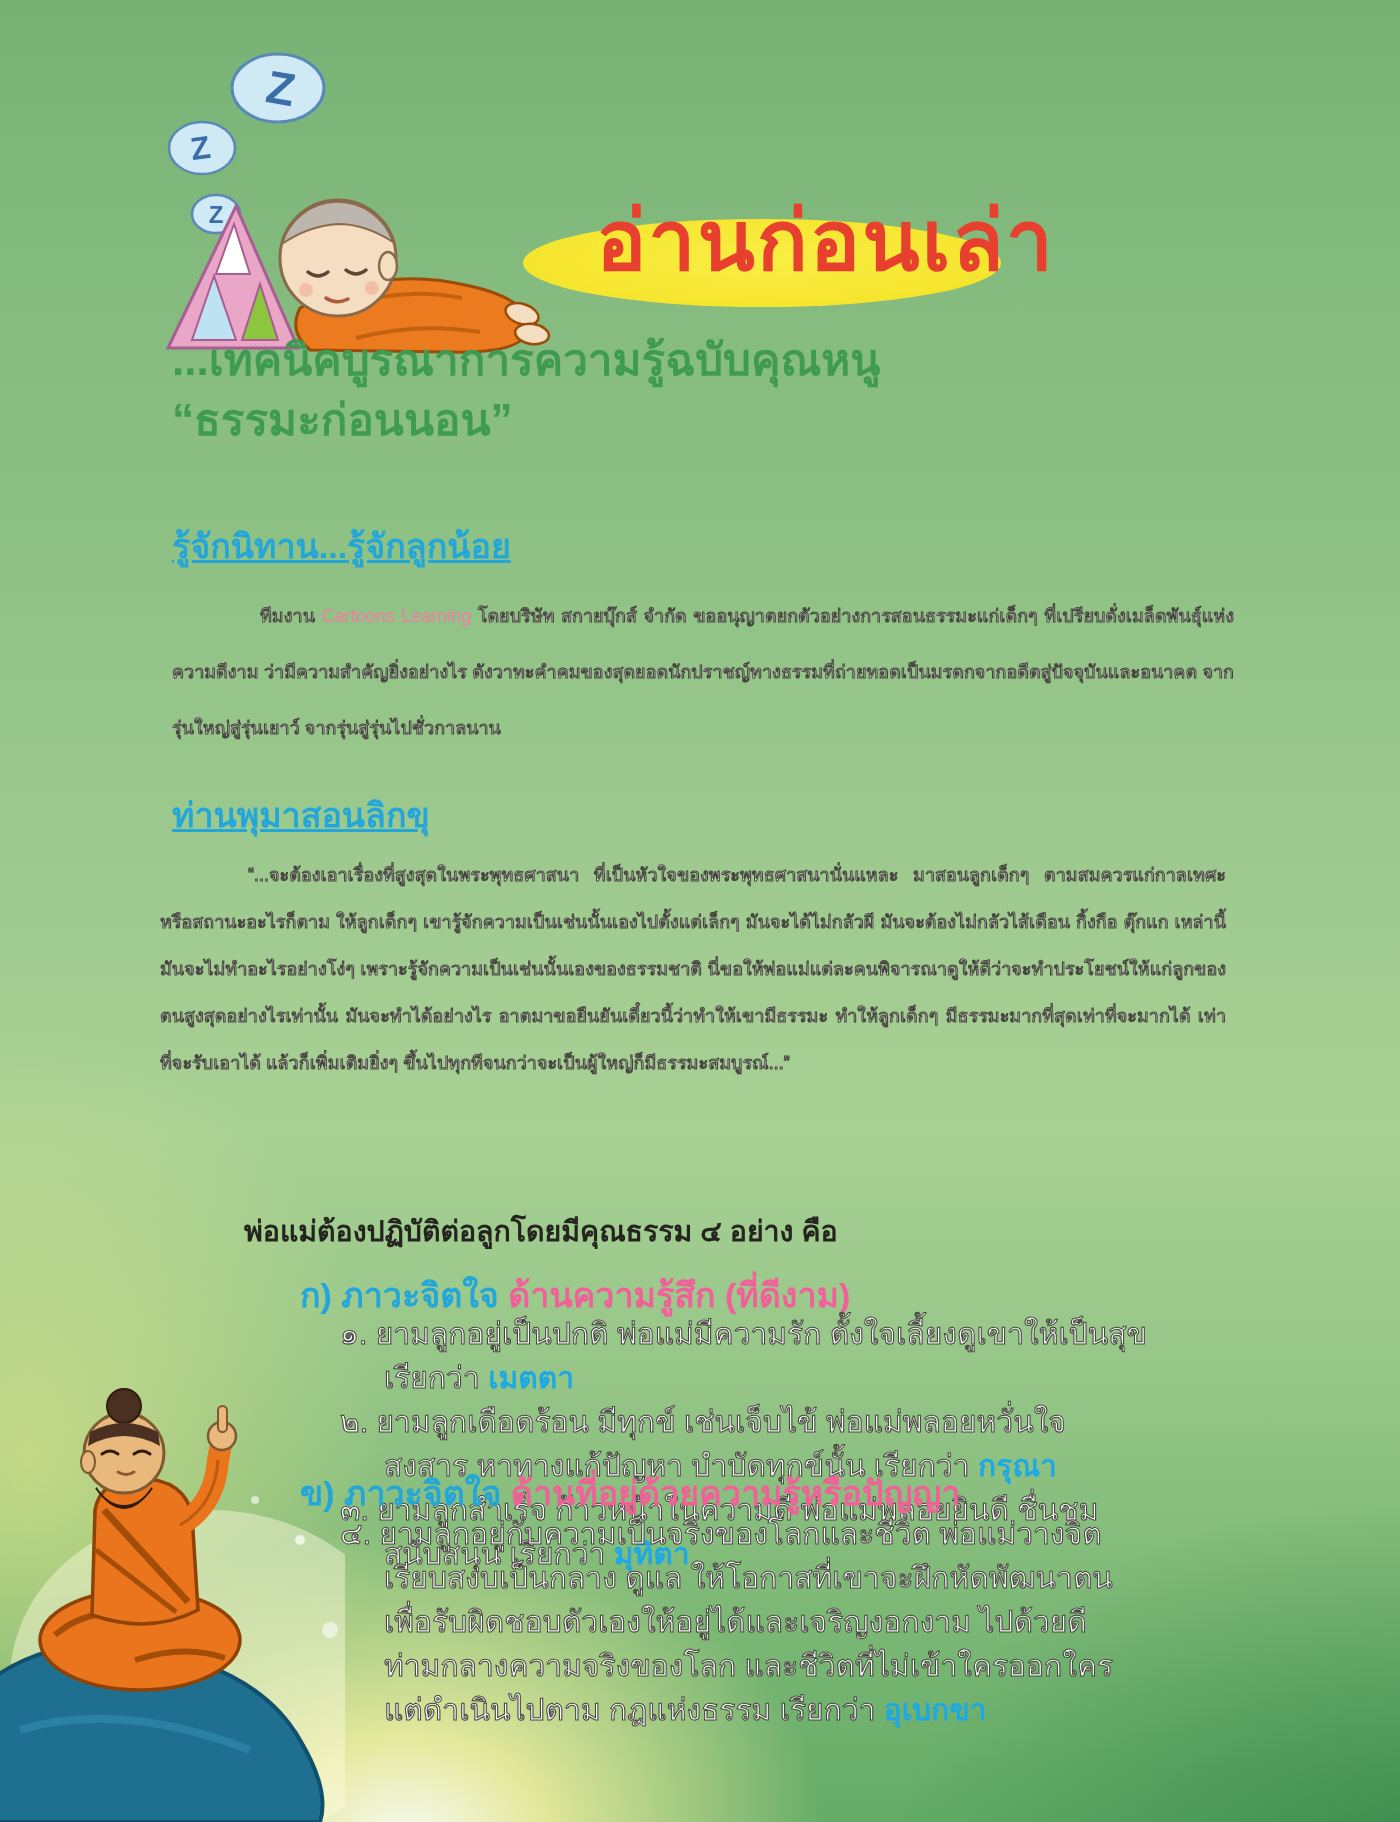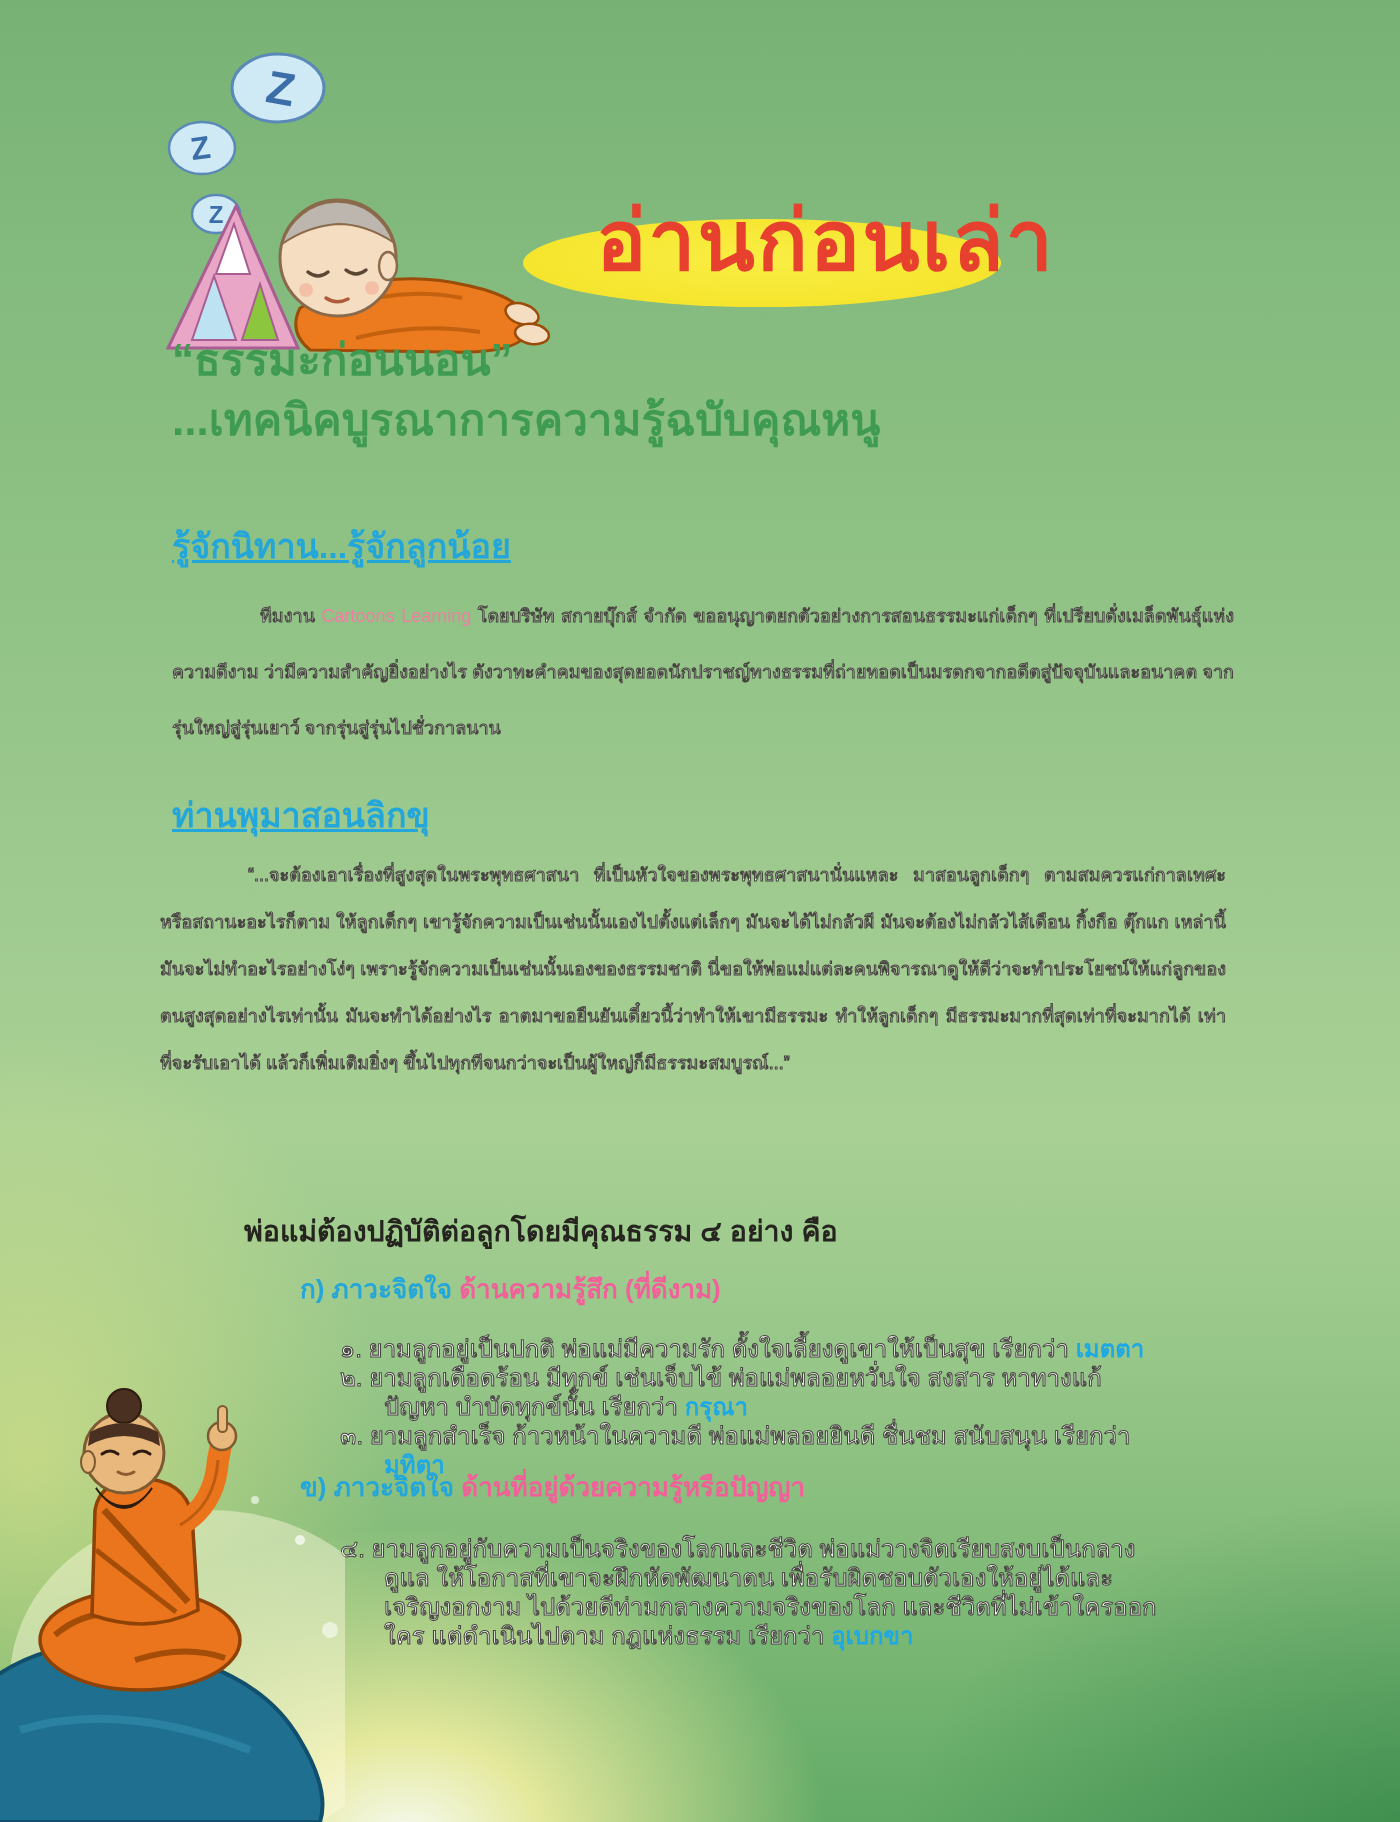--- a/index.html
+++ b/index.html
@@ -40,26 +40,26 @@
     -webkit-text-stroke:1.05px #45443e;
   }
   .par-story{left:172px;top:588px;width:1062px;line-height:56px;text-indent:88px;}
   .par-quote{left:160px;top:852px;width:1066px;line-height:47px;text-indent:88px;}
   .brand{-webkit-text-stroke:0px transparent;color:#f27da4;}
   .intro-bold{
     left:244px;top:1208px;width:900px;
     color:#25241f;font-weight:bold;font-size:28.5px;white-space:nowrap;
   }
   .group-head{
-    font-weight:bold;font-size:26px;white-space:nowrap;
+    font-weight:bold;font-size:34px;white-space:nowrap;
   }
   .group-head .blue{color:#23a6d9;}
   .group-head .pink{color:#f2609a;}
   .dhamma-list{
-    color:#ffffff;font-size:24px;line-height:29px;margin-top:22px;
+    color:#ffffff;font-size:30px;line-height:44px;
     -webkit-text-stroke:1.05px #45443e;
   }
   .list-item{padding-left:44px;text-indent:-44px;}
   .keyword{-webkit-text-stroke:0px transparent;color:#1ea9e4;font-weight:bold;}
   svg text{font-family:"Liberation Sans",sans-serif;}
 </style>
 </head>
 <body>
 
 <div id="page">
@@ -104,22 +104,22 @@
       <path d="M176,252 q10,7 22,1" fill="none" stroke="#b05a3c" stroke-width="3.5" stroke-linecap="round"></path>
       <circle cx="156" cy="244" r="7" fill="#f2b9a0" opacity="0.8"></circle>
       <circle cx="222" cy="242" r="7" fill="#f2b9a0" opacity="0.8"></circle>
     </g>
   </svg>
 
   <div class="abs banner-ellipse"></div>
   <div class="abs banner-title">อ่านก่อนเล่า</div>
 
   <div class="abs main-title">
+    <div>...เทคนิคบูรณาการความรู้ฉบับคุณหนู</div>
     <div>“ธรรมะก่อนนอน”</div>
-    <div>...เทคนิคบูรณาการความรู้ฉบับคุณหนู</div>
   </div>
 
   <div class="abs h-blue" style="left:172px;top:526px;">รู้จักนิทาน...รู้จักลูกน้อย</div>
   <div class="abs body-par par-story"><span>ทีมงาน </span><span class="brand">Cartoons Learning</span><span> โดยบริษัท สกายบุ๊กส์ จำกัด ขออนุญาตยกตัวอย่างการสอนธรรมะแก่เด็กๆ ที่เปรียบดั่งเมล็ดพันธุ์แห่งความดีงาม ว่ามีความสำคัญยิ่งอย่างไร ดังวาทะคำคมของสุดยอดนักปราชญ์ทางธรรมที่ถ่ายทอดเป็นมรดกจากอดีตสู่ปัจจุบันและอนาคต จากรุ่นใหญ่สู่รุ่นเยาว์ จากรุ่นสู่รุ่นไปชั่วกาลนาน</span></div>
 
   <div class="abs h-blue" style="left:172px;top:795px;">ท่านพุมาสอนลิกขุ</div>
   <div class="abs body-par par-quote">“...จะต้องเอาเรื่องที่สูงสุดในพระพุทธศาสนา ที่เป็นหัวใจของพระพุทธศาสนานั่นแหละ มาสอนลูกเด็กๆ ตามสมควรแก่กาลเทศะหรือสถานะอะไรก็ตาม ให้ลูกเด็กๆ เขารู้จักความเป็นเช่นนั้นเองไปตั้งแต่เล็กๆ มันจะได้ไม่กลัวผี มันจะต้องไม่กลัวไส้เดือน กิ้งกือ ตุ๊กแก เหล่านี้ มันจะไม่ทำอะไรอย่างโง่ๆ เพราะรู้จักความเป็นเช่นนั้นเองของธรรมชาติ นี่ขอให้พ่อแม่แต่ละคนพิจารณาดูให้ดีว่าจะทำประโยชน์ให้แก่ลูกของตนสูงสุดอย่างไรเท่านั้น มันจะทำได้อย่างไร อาตมาขอยืนยันเดี๋ยวนี้ว่าทำให้เขามีธรรมะ ทำให้ลูกเด็กๆ มีธรรมะมากที่สุดเท่าที่จะมากได้ เท่าที่จะรับเอาได้ แล้วก็เพิ่มเติมยิ่งๆ ขึ้นไปทุกทีจนกว่าจะเป็นผู้ใหญ่ก็มีธรรมะสมบูรณ์...”</div>
 
   <div class="abs intro-bold">พ่อแม่ต้องปฏิบัติต่อลูกโดยมีคุณธรรม ๔ อย่าง คือ</div>
 

